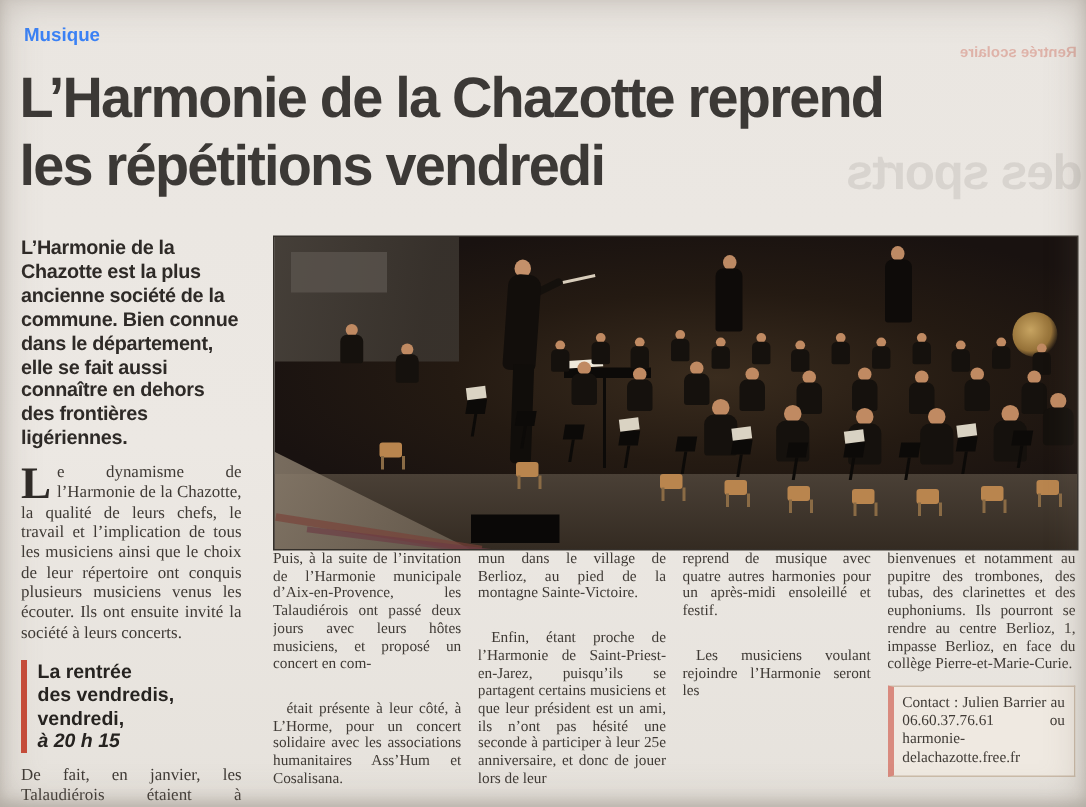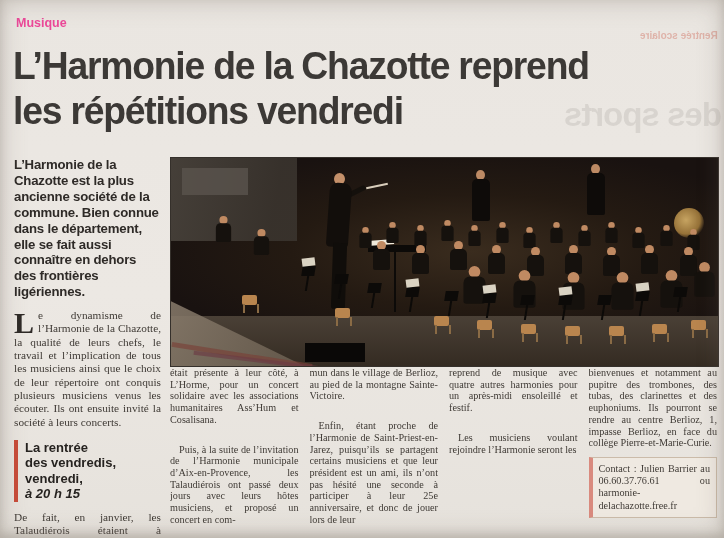--- a/index.html
+++ b/index.html
@@ -8,33 +8,33 @@
     background:linear-gradient(180deg,#eae6e1 0%,#ece8e3 55%,#e6e2dc 100%);
     font-family:"Liberation Serif", serif;color:#3f3a35;
   }
   body::after{content:'';position:absolute;inset:0;pointer-events:none;
     box-shadow:inset 0 0 26px rgba(120,110,98,.35), inset 0 -4px 8px rgba(120,110,98,.25);}
   
   .masthead{position:absolute;left:16px;top:16px;display:flex;align-items:center;gap:9px;
     font-family:"Liberation Sans",sans-serif;}
   .tag{background:#c84b38;color:#fdf6ef;font-weight:bold;font-size:11.5px;letter-spacing:.4px;
     padding:3px 14px 3px 9px;clip-path:polygon(0 0,calc(100% - 7px) 0,100% 50%,calc(100% - 7px) 100%,0 100%);}
-  .rubric{font-weight:bold;font-size:12.5px;color:#ec4899;}
+  .rubric{font-weight:bold;font-size:12.5px;color:#3b82f6;}
   
   .ghost{position:absolute;transform:scaleX(-1);font-family:"Liberation Sans",sans-serif;
     font-weight:bold;pointer-events:none;}
   .ghost-tag{right:6px;top:30px;font-size:10px;color:#c84b38;opacity:.33;}
   .ghost-big{right:2px;top:96px;font-size:33px;color:#7d7770;opacity:.16;letter-spacing:-1px;}
   
   .headline{position:absolute;left:13px;top:44px;width:706px;
     font-family:"Liberation Sans",sans-serif;font-weight:bold;color:#3c3936;
     font-size:38px;line-height:45px;letter-spacing:-1.2px;transform:scaleX(.98);transform-origin:left top;
     white-space:nowrap;}
   
-  .content{position:absolute;left:14px;top:157px;right:7px;bottom:0;display:flex;gap:9px;justify-content:flex-end;}
+  .content{position:absolute;left:14px;top:157px;right:7px;bottom:0;display:flex;gap:21px;justify-content:flex-end;}
   .leftcol{width:147px;flex:none;overflow:hidden;}
   .rightzone{flex:1;display:flex;flex-direction:column;min-width:0;}
   
   .lead{font-family:"Liberation Sans",sans-serif;font-weight:bold;font-size:13.2px;
     line-height:15.9px;color:#2e2a27;letter-spacing:-.2px;}
   .para{font-size:11.3px;line-height:13.3px;text-align:justify;margin:0;}
   .p1{margin-top:9px;}
   .dropcap{float:left;font-size:30px;line-height:24px;font-weight:bold;padding:2px 4px 0 0;color:#2e2a27;}
   .subhead{border-left:4px solid #c84b38;padding-left:7px;margin:11px 0 9px 0;
     font-family:"Liberation Sans",sans-serif;font-weight:bold;font-size:13px;line-height:15.5px;color:#262320;}
@@ -292,22 +292,22 @@
         <div class="chair" style="left: 80%; top: 81%;"></div>
         <div class="chair" style="left: 88%; top: 80%;"></div>
         <div class="chair" style="left: 95%; top: 78%;"></div>
         <div class="chair" style="left: 30%; top: 72%;"></div>
         <div class="chair" style="left: 13%; top: 66%;"></div>
       </div>
 
 
     <div class="cols">
       <div class="col">
+        <p>Puis, à la suite de l’invitation de l’Harmonie municipale d’Aix-en-Provence, les Talaudiérois ont passé deux jours avec leurs hôtes musiciens, et proposé un concert en com-</p>
         <p>était présente à leur côté, à L’Horme, pour un concert solidaire avec les associations humanitaires Ass’Hum et Cosalisana.</p>
-        <p>Puis, à la suite de l’invitation de l’Harmonie municipale d’Aix-en-Provence, les Talaudiérois ont passé deux jours avec leurs hôtes musiciens, et proposé un concert en com-</p>
       </div>
       <div class="col">
         <p>mun dans le village de Berlioz, au pied de la montagne Sainte-Victoire.</p>
         <p>Enfin, étant proche de l’Harmonie de Saint-Priest-en-Jarez, puisqu’ils se partagent certains musiciens et que leur président est un ami, ils n’ont pas hésité une seconde à participer à leur 25e anniversaire, et donc de jouer lors de leur</p>
       </div>
       <div class="col">
         <p>reprend de musique avec quatre autres harmonies pour un après-midi ensoleillé et festif.</p>
         <p>Les musiciens voulant rejoindre l’Harmonie seront les</p>
       </div>
       <div class="col">

